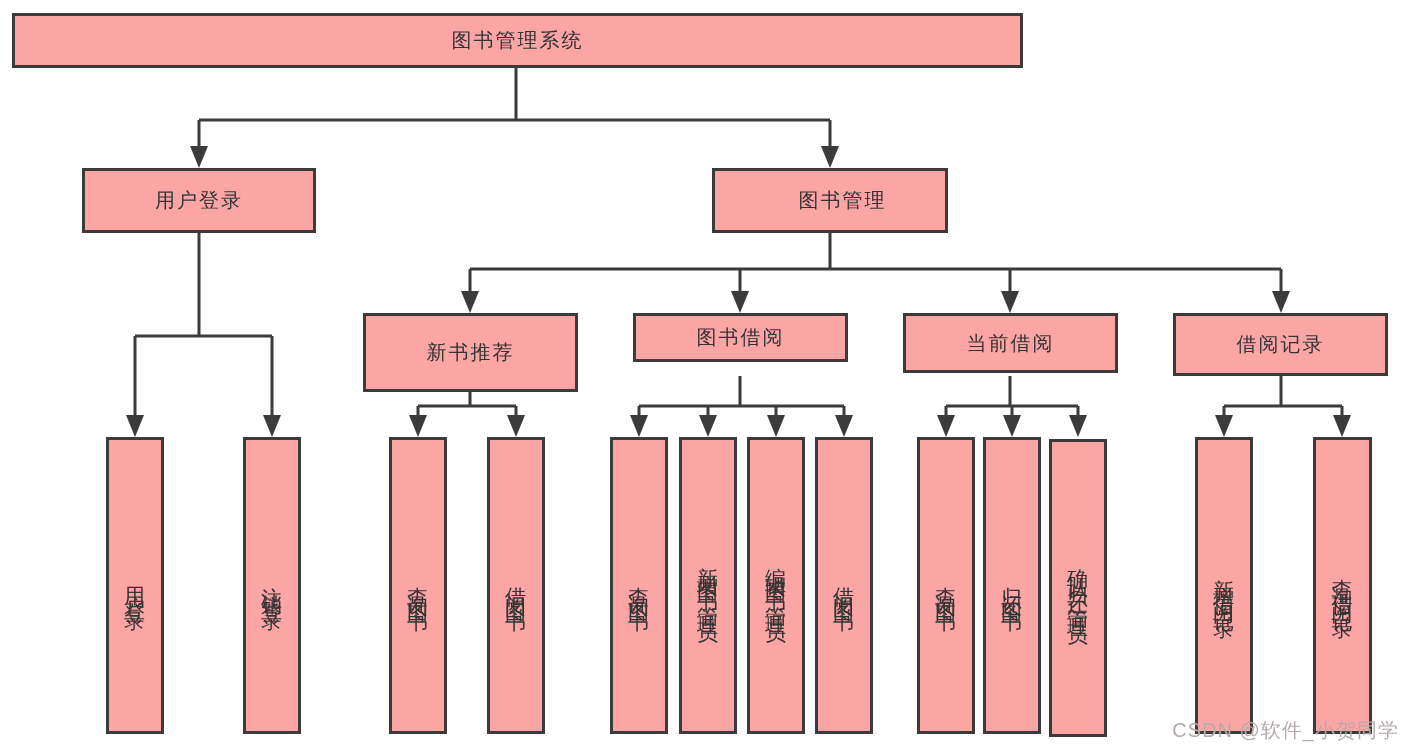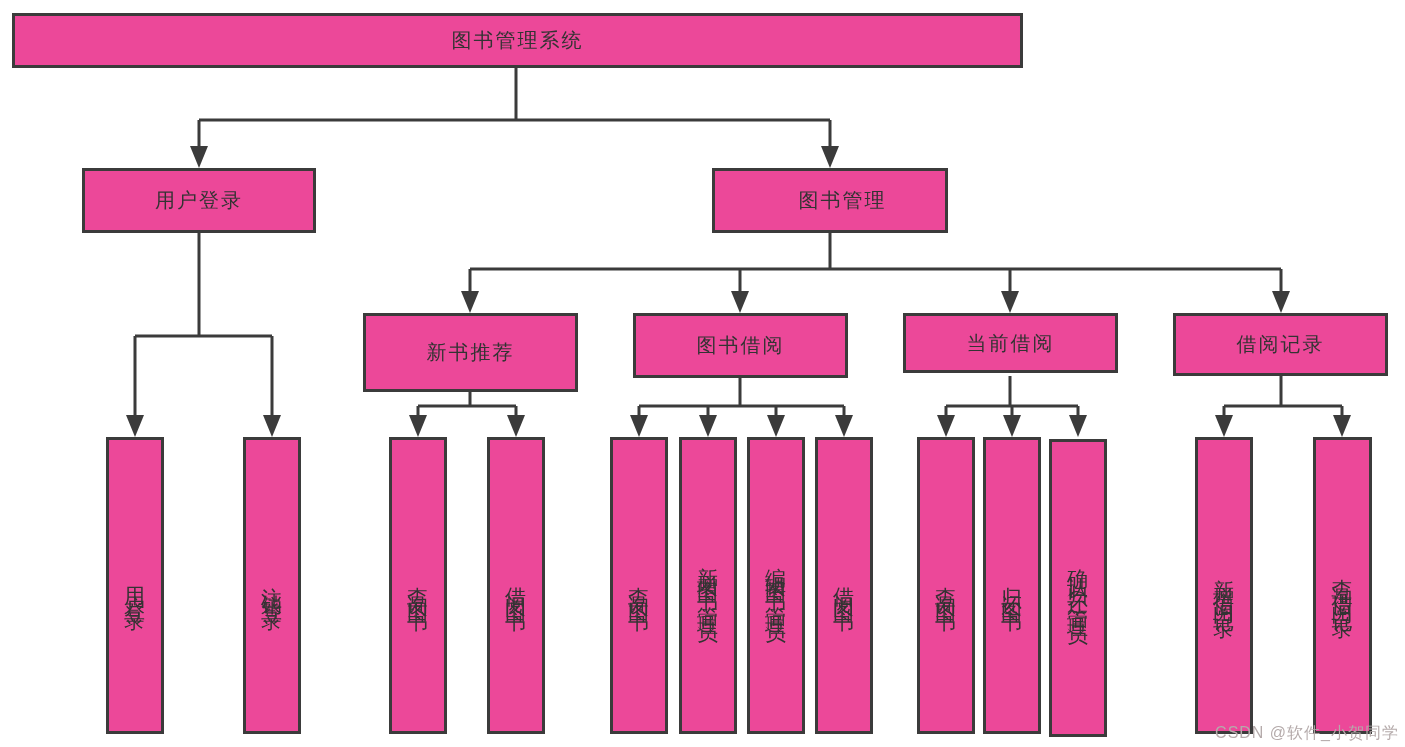--- a/index.html
+++ b/index.html
@@ -19,21 +19,21 @@
     position: absolute;
     left: 0; top: 0;
     width: 1405px;
     height: 747px;
     z-index: 1;
   }
   .node {
     position: absolute;
     box-sizing: border-box;
     border: 3px solid #3b3b3b;
-    background: #ec4899;
+    background: #fca5a5;
     display: flex;
     align-items: center;
     justify-content: center;
     color: #333333;
     z-index: 2;
   }
   .hnode {
     font-size: 20px;
     letter-spacing: 2px;
     white-space: nowrap;
@@ -43,21 +43,21 @@
     text-orientation: mixed;
     font-size: 21px;
     letter-spacing: 8px;
     color: #333333;
     line-height: 1;
   }
   #watermark {
     position: absolute;
     right: 6px;
     bottom: 3px;
-    font-size: 16px;
+    font-size: 20px;
     color: #b5abab;
     letter-spacing: 1px;
     z-index: 3;
     white-space: nowrap;
   }
 </style>
 </head>
 <body>
 
 <div id="stage">
@@ -94,21 +94,21 @@
       <path d="M1333,415 h18 L1342,437 z"></path>
     </g>
   </svg>
 
   <div class="node hnode" style="left:12px; top:13px; width:1011px; height:55px;">图书管理系统</div>
 
   <div class="node hnode" style="left:82px; top:168px; width:234px; height:65px;">用户登录</div>
   <div class="node hnode" style="left:712px; top:168px; width:236px; height:65px;padding-left:25px;">图书管理</div>
 
   <div class="node hnode" style="left:363px; top:313px; width:215px; height:79px;">新书推荐</div>
-  <div class="node hnode" style="left:633px; top:313px; width:215px; height:65px;">图书借阅</div>
+  <div class="node hnode" style="left:633px; top:313px; width:215px; height:49px;">图书借阅</div>
   <div class="node hnode" style="left:903px; top:313px; width:215px; height:60px;">当前借阅</div>
   <div class="node hnode" style="left:1173px; top:313px; width:215px; height:63px;">借阅记录</div>
 
   <div class="node leaf" style="left:106px; top:437px; width:58px; height:297px;">
     <span class="vtext">用户登录</span>
   </div>
   <div class="node leaf" style="left:243px; top:437px; width:58px; height:297px;">
     <span class="vtext">注销登录</span>
   </div>
 

